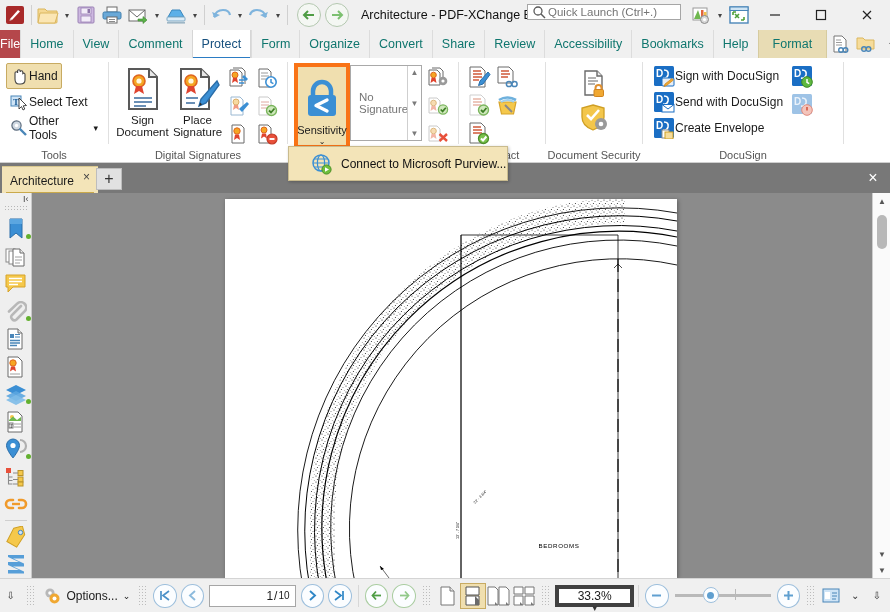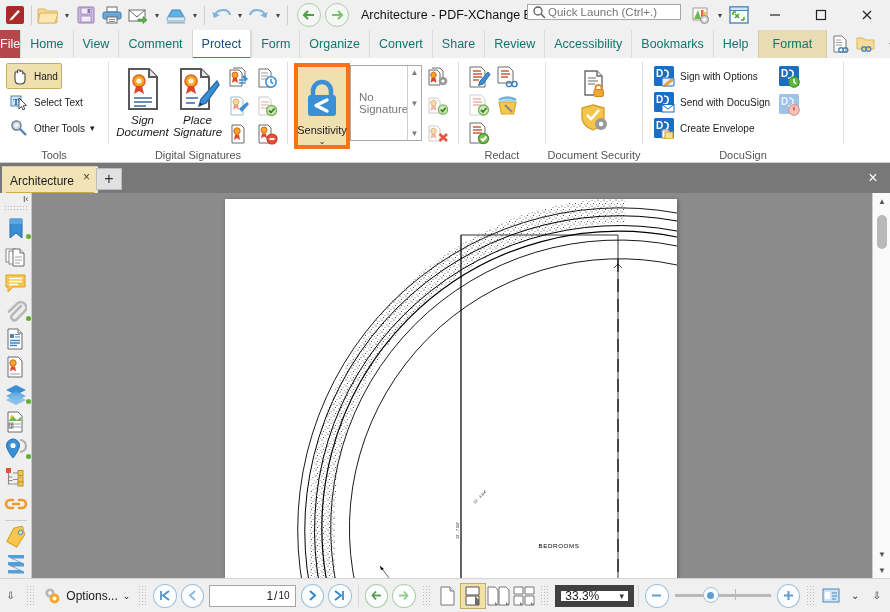--- a/index.html
+++ b/index.html
@@ -88,26 +88,26 @@
   .rgroup { position: relative; display: flex; flex-direction: column; height: 105px; }
   .rgroup-body { flex: 1; display: flex; align-items: flex-start; padding: 3px 6px 0 6px; }
   .rgroup-label {
     height: 15px; text-align: center; font-size: 11px; color: #555;
     line-height: 15px;
   }
   .rdiv { width: 1px; background: #e0e0e0; margin: 4px 0 18px 0; }
 
   .bigbtn {
     width: 62px; display: flex; flex-direction: column; align-items: center;
-    padding-top: 3px; cursor: default; font-style: italic;
+    padding-top: 3px; cursor: default;
   }
   .bigbtn .lbl { font-size: 11.5px; text-align: center; line-height: 12px; margin-top: 3px; color: #1a1a1a; }
 
   .smallrow { display: flex; align-items: center; height: 26px; padding: 0 4px; border-radius: 2px; }
-  .smallrow .lbl { font-size: 10px; margin-left: 5px; }
+  .smallrow .lbl { font-size: 12px; }
   .smallrow.sel { background: #f0dfaf; border: 1px solid #c8ab62; padding: 0 3px; }
 
   .icogrid3 { display: flex; flex-direction: column; justify-content: flex-start; }
   .icocell { width: 28px; height: 28px; display: flex; align-items: center; justify-content: center; }
 
   .sensbtn {
     width: 56px; height: 86px; background: #f0dfaf; border: 4px solid #f97316;
     display: flex; flex-direction: column; align-items: center; padding-top: 10px;
     position: relative;
   }
@@ -214,23 +214,24 @@
   .circbtn.green { border-color: #aacda1; }
   .pagebox {
     width: 88px; height: 22px; background: #fff; border: 1px solid #a6a6a6;
     display: flex; align-items: center; justify-content: flex-end; padding-right: 5px;
     font-size: 12px; margin: 0 3px;
   }
   .pagebox .den { font-size: 10px; }
   .viewmode { width: 26px; height: 26px; display: flex; align-items: center; justify-content: center; }
   .viewmode.sel { background: #f0dfaf; border: 1px solid #c8ab62; }
   .zoombox {
-    width: 80px; height: 22px; background: #fff; border: 6px solid #404040;
+    width: 80px; height: 22px; background: #fff; border: 4px solid #404040;
     display: flex; align-items: center; padding: 0 4px; font-size: 12px; margin-left: 2px;
     justify-content: space-between;
+    flex-direction: column;
   }
   .slider { display: flex; align-items: center; margin: 0 4px; }
   .sltrack { width: 96px; height: 3px; background: #b9b9b9; position: relative; }
   .slknob { position: absolute; left: 28px; top: -7px; width: 16px; height: 16px; border-radius: 50%; background: #fbfdff; border: 1px solid #9dbfdc; display:flex;align-items:center;justify-content:center; }
   .slknob::after { content:""; width:7px;height:7px;border-radius:50%;background:#5f9fd0; }
   .sltick { position: absolute; left: 60px; top: -5px; width: 1px; height: 11px; background: #b9b9b9; }
   .sb-sep { width: 1px; height: 22px; background: #d7d7d7; margin: 0 4px; }
   .sb-right { margin-left: auto; display: flex; align-items: center; padding-right: 2px; }
 
   svg { display: block; }
@@ -684,21 +685,21 @@
           <div class="smallrow">
             <span>
               <svg width="22" height="22" viewBox="0 0 22 22">
                 <rect x="1" y="1" width="20" height="20" rx="1.5" fill="#1a6ec4"></rect>
                 <text x="3" y="12" font-family="Liberation Sans, sans-serif" font-size="10" font-weight="bold" fill="#fff">D</text>
                 <path d="M11 5 q5 0 4 5 q-1 4 -5 3" fill="none" stroke="#fff" stroke-width="1.6"></path>
                 <rect x="9" y="13" width="12" height="8" rx="1" fill="#e7eef6" stroke="#1a6ec4"></rect>
                 <path d="M19 13.5 L12 19 L11 21.5 L13.5 20.5 L20.5 15 Z" fill="#f0a832" stroke="#c98318" stroke-width="0.7"></path>
               </svg>
             </span>
-            <span class="lbl">Sign with Options</span>
+            <span class="lbl">Sign with DocuSign</span>
           </div>
           <div class="smallrow">
             <span>
               <svg width="22" height="22" viewBox="0 0 22 22">
                 <rect x="1" y="1" width="20" height="20" rx="1.5" fill="#1a6ec4"></rect>
                 <text x="3" y="12" font-family="Liberation Sans, sans-serif" font-size="10" font-weight="bold" fill="#fff">D</text>
                 <path d="M11 5 q5 0 4 5 q-1 4 -5 3" fill="none" stroke="#fff" stroke-width="1.6"></path>
                 <rect x="9" y="13.5" width="12" height="7.5" fill="#fff" stroke="#1a6ec4"></rect>
                 <path d="M9 13.5 L15 18 L21 13.5" fill="none" stroke="#1a6ec4"></path>
               </svg>
@@ -737,20 +738,32 @@
               <path d="M16 14 v3.5" stroke="#d3553f" stroke-width="1.6"></path>
             </svg>
           </div>
         </div>
       </div>
       <div class="rgroup-label">DocuSign</div>
     </div>
     <div class="rdiv"></div>
   </div>
 
+  <div class="purview">
+    <span>
+      <svg width="22" height="22" viewBox="0 0 22 22">
+        <circle cx="10" cy="10" r="8" fill="none" stroke="#3b8fd4" stroke-width="1.5"></circle>
+        <ellipse cx="10" cy="10" rx="3.6" ry="8" fill="none" stroke="#3b8fd4" stroke-width="1.2"></ellipse>
+        <path d="M2 10 h16 M3.4 6 h13.2 M3.4 14 h13.2" stroke="#3b8fd4" stroke-width="1.1"></path>
+        <circle cx="15.5" cy="16.5" r="4.6" fill="#6fbe3c" stroke="#4a8f24"></circle>
+        <path d="M14 14.3 L18 16.5 L14 18.7 Z" fill="#fff"></path>
+      </svg>
+    </span>
+    <span class="lbl">Connect to Microsoft Purview...</span>
+  </div>
 
   <div class="doctabbar">
     <div class="doctab">
       <span>Architecture</span>
       <span class="x">×</span>
     </div>
     <div class="newtab">+</div>
     <div class="closedoc">×</div>
   </div>
 

